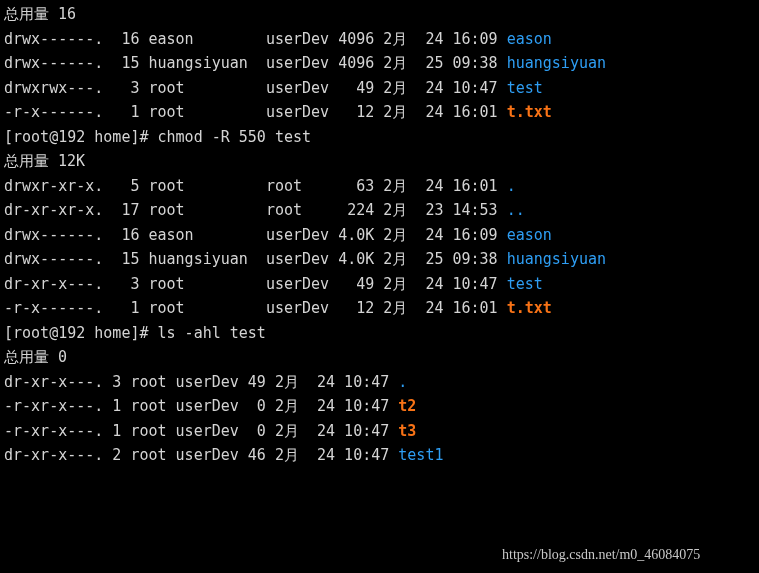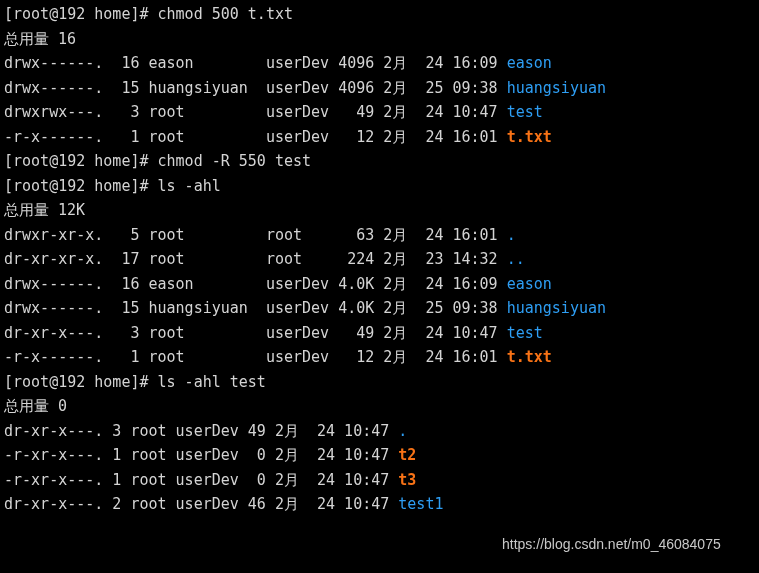--- a/index.html
+++ b/index.html
@@ -26,45 +26,43 @@
     height: 24.5px;
     letter-spacing: 0px;
   }
   .seg { white-space: pre; }
   .c-white { color: #d4d4d4; }
   .c-blue  { color: #2e9ef4; font-weight: normal; }
   .c-green { color: #f97316; font-weight: bold; }
   .watermark {
     position: absolute;
     left: 502px;
-    top: 532px;
+    top: 543px;
     color: #c8c8c8;
-    font-family: Liberation Sans, sans-serif;
+    font-family: Liberation Serif, serif;
     font-size: 14px;
     font-weight: normal;
     white-space: pre;
     letter-spacing: 0px;
   }
 </style>
 </head>
 <body>
 
 <div id="terminal">
   <div id="lines-container">
-      <div class="line"><span class="seg c-white">[root@192 home]# chmod 500 t.txt</span></div>
       <div class="line"><span class="seg c-white">总用量 16</span></div>
       <div class="line"><span class="seg c-white">drwx------.  16 eason        userDev 4096 2月  24 16:09 </span><span class="seg c-blue">eason</span></div>
       <div class="line"><span class="seg c-white">drwx------.  15 huangsiyuan  userDev 4096 2月  25 09:38 </span><span class="seg c-blue">huangsiyuan</span></div>
       <div class="line"><span class="seg c-white">drwxrwx---.   3 root         userDev   49 2月  24 10:47 </span><span class="seg c-blue">test</span></div>
       <div class="line"><span class="seg c-white">-r-x------.   1 root         userDev   12 2月  24 16:01 </span><span class="seg c-green">t.txt</span></div>
       <div class="line"><span class="seg c-white">[root@192 home]# chmod -R 550 test</span></div>
-      <div class="line"><span class="seg c-white">[root@192 home]# ls -ahl</span></div>
       <div class="line"><span class="seg c-white">总用量 12K</span></div>
       <div class="line"><span class="seg c-white">drwxr-xr-x.   5 root         root      63 2月  24 16:01 </span><span class="seg c-blue">.</span></div>
-      <div class="line"><span class="seg c-white">dr-xr-xr-x.  17 root         root     224 2月  23 14:32 </span><span class="seg c-blue">..</span></div>
+      <div class="line"><span class="seg c-white">dr-xr-xr-x.  17 root         root     224 2月  23 14:53 </span><span class="seg c-blue">..</span></div>
       <div class="line"><span class="seg c-white">drwx------.  16 eason        userDev 4.0K 2月  24 16:09 </span><span class="seg c-blue">eason</span></div>
       <div class="line"><span class="seg c-white">drwx------.  15 huangsiyuan  userDev 4.0K 2月  25 09:38 </span><span class="seg c-blue">huangsiyuan</span></div>
       <div class="line"><span class="seg c-white">dr-xr-x---.   3 root         userDev   49 2月  24 10:47 </span><span class="seg c-blue">test</span></div>
       <div class="line"><span class="seg c-white">-r-x------.   1 root         userDev   12 2月  24 16:01 </span><span class="seg c-green">t.txt</span></div>
       <div class="line"><span class="seg c-white">[root@192 home]# ls -ahl test</span></div>
       <div class="line"><span class="seg c-white">总用量 0</span></div>
       <div class="line"><span class="seg c-white">dr-xr-x---. 3 root userDev 49 2月  24 10:47 </span><span class="seg c-blue">.</span></div>
       <div class="line"><span class="seg c-white">-r-xr-x---. 1 root userDev  0 2月  24 10:47 </span><span class="seg c-green">t2</span></div>
       <div class="line"><span class="seg c-white">-r-xr-x---. 1 root userDev  0 2月  24 10:47 </span><span class="seg c-green">t3</span></div>
       <div class="line"><span class="seg c-white">dr-xr-x---. 2 root userDev 46 2月  24 10:47 </span><span class="seg c-blue">test1</span></div>

